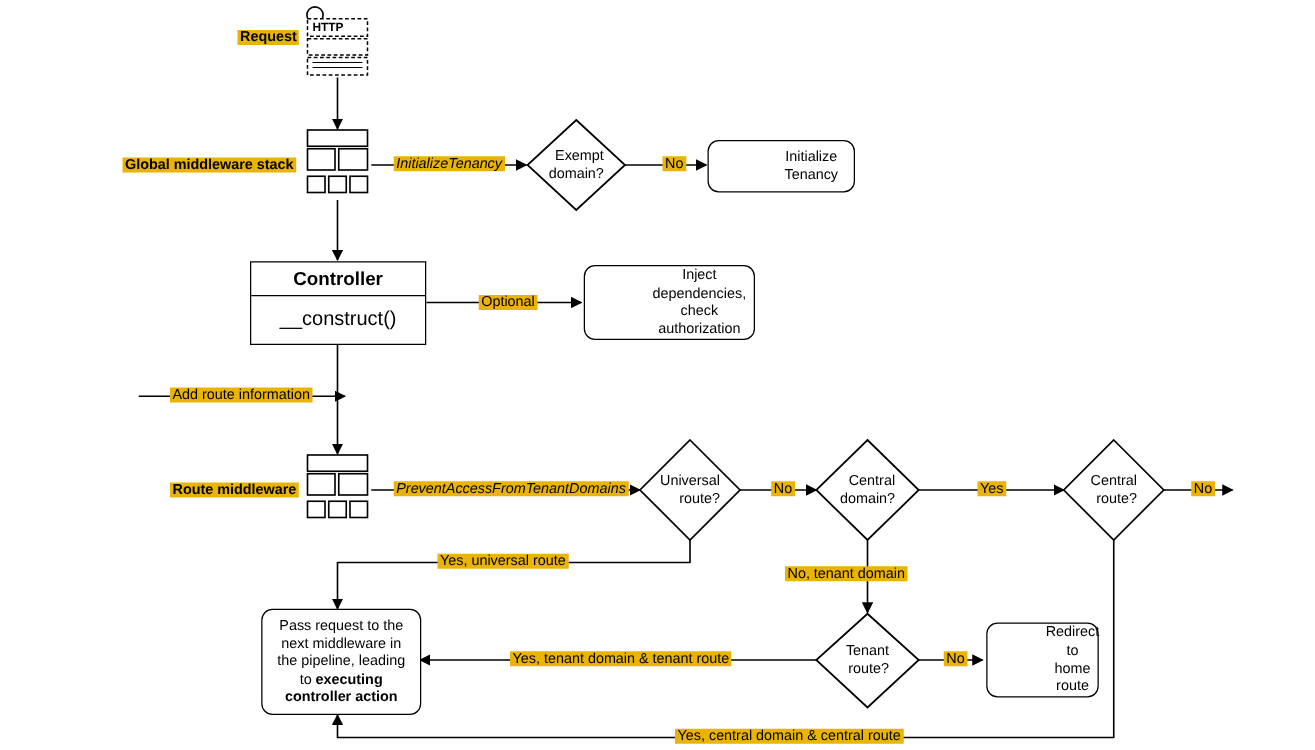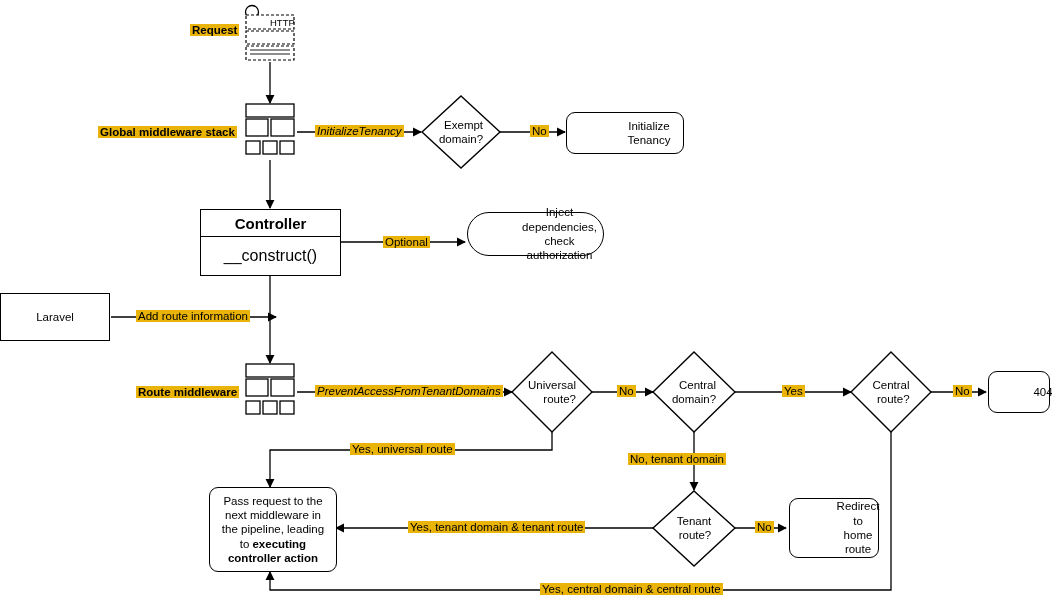--- a/index.html
+++ b/index.html
@@ -173,21 +173,21 @@
     <g>
       <rect x="246" y="364" width="48" height="13" fill="#fff" stroke="#000" stroke-width="1.3"></rect>
       <rect x="246" y="379" width="22" height="17" fill="#fff" stroke="#000" stroke-width="1.3"></rect>
       <rect x="271" y="379" width="23" height="17" fill="#fff" stroke="#000" stroke-width="1.3"></rect>
       <rect x="246" y="401" width="14" height="13" fill="#fff" stroke="#000" stroke-width="1.3"></rect>
       <rect x="263" y="401" width="14" height="13" fill="#fff" stroke="#000" stroke-width="1.3"></rect>
       <rect x="280" y="401" width="14" height="13" fill="#fff" stroke="#000" stroke-width="1.3"></rect>
     </g>
   </svg>
 
-  <div class="lbl" style="left:268px; top:17px; font-size:9.5px; background:transparent;">HTTP</div>
+  <div class="lbl" style="left:248px; top:17px; font-size:9.5px; background:transparent;font-weight:bold;">HTTP</div>
 
   <div class="lbl bold" style="left:190px; top:24px;">Request</div>
 
   <div class="lbl bold" style="left:98px; top:126px;">Global middleware stack</div>
 
   <div class="lbl italic" style="left:315px; top:125px;">InitializeTenancy</div>
 
   <div class="diamond-text" style="left:424px; top:110px; width:74px; height:44px; white-space:pre-line;">Exempt
 domain?</div>
 
@@ -195,24 +195,23 @@
 
   <div class="node rounded" style="left:566px; top:112px; width:118px; height:42px;">Initialize Tenancy</div>
 
   <div class="controller" style="left:200px; top:209px; width:141px; height:67px;">
     <div class="ctrl-title">Controller</div>
     <div class="ctrl-body">__construct()</div>
   </div>
 
   <div class="lbl" style="left:383px; top:236px;">Optional</div>
 
-  <div class="node rounded" style="left:467px; top:212px; width:137px; height:44px; white-space:pre-line;border-radius:23px;">Inject dependencies,
+  <div class="node rounded" style="left:467px; top:212px; width:137px; height:60px; white-space:pre-line;">Inject dependencies,
 check authorization</div>
 
-  <div class="node rect" style="left:0px; top:293px; width:110px; height:48px;">Laravel</div>
 
   <div class="lbl" style="left:136px; top:310px;">Add route information</div>
 
   <div class="lbl bold" style="left:136px; top:386px;">Route middleware</div>
 
   <div class="lbl italic" style="left:315px; top:385px;">PreventAccessFromTenantDomains</div>
 
   <div class="diamond-text" style="left:516px; top:370px; width:72px; height:44px; white-space:pre-line;">Universal
 route?</div>
 
@@ -221,21 +220,20 @@
   <div class="diamond-text" style="left:658px; top:370px; width:72px; height:44px; white-space:pre-line;">Central
 domain?</div>
 
   <div class="lbl" style="left:782px; top:385px;">Yes</div>
 
   <div class="diamond-text" style="left:855px; top:370px; width:72px; height:44px; white-space:pre-line;">Central
 route?</div>
 
   <div class="lbl" style="left:953px; top:385px;">No</div>
 
-  <div class="node rounded" style="left:988px; top:371px; width:62px; height:42px;">404</div>
 
   <div class="lbl" style="left:350px; top:443px;">Yes, universal route</div>
 
   <div class="lbl" style="left:628px; top:453px;">No, tenant domain</div>
 
   <div class="diamond-text" style="left:658px; top:506px; width:72px; height:44px; white-space:pre-line;">Tenant
 route?</div>
 
   <div class="lbl" style="left:755px; top:521px;">No</div>
 

